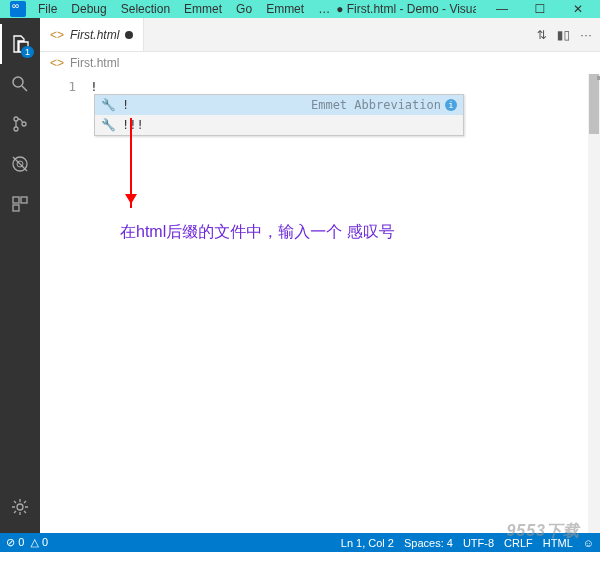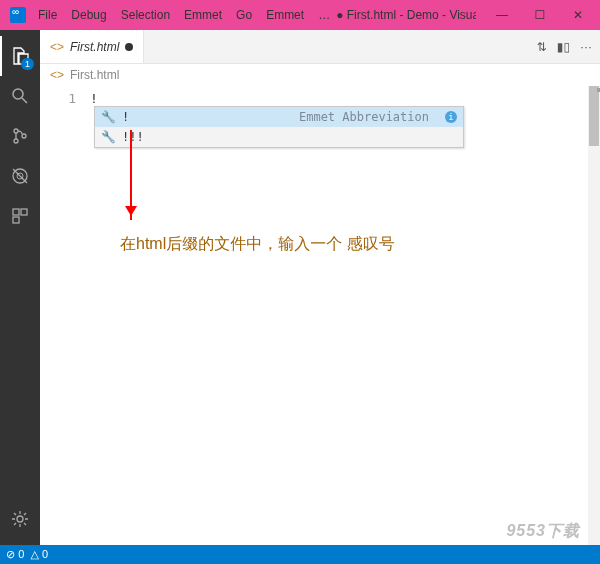--- a/index.html
+++ b/index.html
@@ -1,17 +1,17 @@
 <!DOCTYPE html>
 <html><head>
 <meta charset="utf-8">
 <style>
 * { box-sizing: border-box; margin: 0; padding: 0; }
 body { font-family: "Segoe UI", sans-serif; font-size: 12px; color: #333; background: #fff; width: 600px; height: 564px; overflow: hidden; position: relative; }
-.titlebar { height: 30px; background: #ec4899; display: flex; align-items: center; padding: 0 4px; }
+.titlebar { height: 18px; background: #5eead4; display: flex; align-items: center; padding: 0 4px; }
 .titlebar .vsicon { width: 16px; height: 16px; background: #0078d7; margin: 0 6px; border-radius: 2px; position:relative;}
 .titlebar .vsicon::before{content:"∞";color:#fff;font-size:10px;position:absolute;left:2px;top:-1px;}
 .menubar { display: flex; gap: 2px; }
 .menu-item { padding: 4px 6px; color: #333; cursor: pointer; }
 .title-text { flex: 1; text-align: center; color: #333; font-size: 12px; overflow:hidden; white-space:nowrap;}
 .winctrls { display: flex; gap: 2px; margin-left: 8px; }
 .winbtn { width: 36px; height: 24px; display: flex; align-items: center; justify-content: center; color: #333; }
 .container { display: flex; height: 515px; }
 .activitybar { width: 40px; background: #333; display: flex; flex-direction: column; align-items: center; padding-top: 6px; position: relative; }
 .activity-item { width: 40px; height: 40px; display: flex; align-items: center; justify-content: center; color: #aaa; font-size: 18px; position: relative; }
@@ -32,25 +32,25 @@
 .gutter { width: 50px; text-align: right; padding: 4px 14px 0 0; color: #999; }
 .gutter .ln { height: 18px; line-height:18px;}
 .code { flex: 1; padding-top: 4px; position: relative; }
 .code-line { height: 18px; line-height:18px;}
 .exclaim { color: #333; }
 .suggest { position: absolute; top: 20px; left: 4px; width: 370px; border: 1px solid #c8c8c8; background: #f3f3f3; box-shadow: 1px 1px 2px rgba(0,0,0,0.15);}
 .suggest-row { display: flex; align-items: center; height: 20px; padding: 0 6px; gap: 6px; font-size: 12px;}
 .suggest-row.sel { background: #cde6f7; }
 .wrench { color: #555; font-size: 12px; }
 .sugg-label { color: #333; font-family: Consolas, monospace;}
-.sugg-doc { margin-left: auto; color: #7b8a99; font-size: 12px; display:flex; align-items:center; gap:16px;}
+.sugg-doc { margin-left: auto; color: #7b8a99; font-size: 12px; display:flex; align-items:center; gap:4px;}
 .info-circle { width:12px; height:12px; border-radius:50%; background:#4aa3df; color:#fff; font-size:9px; display:flex; align-items:center; justify-content:center; }
 .arrow { position: absolute; left: 40px; top: 44px; width: 2px; height: 90px; background: #f00; }
 .arrow::after { content:""; position:absolute; bottom:-2px; left:-5px; border:6px solid transparent; border-top:10px solid #f00;}
-.annotation { position: absolute; left: 30px; top: 148px; color: #a16207; font-size: 16px; font-family: "Microsoft YaHei", sans-serif;}
+.annotation { position: absolute; left: 30px; top: 148px; color: #6d28d9; font-size: 16px; font-family: "Microsoft YaHei", sans-serif;}
 .scrollbar { position:absolute; right:0; top:0; width:12px; height:100%; background:#f3f3f3;}
 .scroll-thumb { position:absolute; top:0; left:1px; width:10px; height:60px; background:#c0c0c0;}
 .minimap-mark { position:absolute; right:0; top:2px; width:3px; height:4px; background:#a0a0a0;}
 .statusbar { height: 19px; background: #007acc; color: #fff; display: flex; align-items: center; font-size: 11px; padding: 0 6px; gap: 10px; }
 .status-left { display: flex; align-items: center; gap: 6px; }
 .status-right { margin-left: auto; display: flex; align-items: center; gap: 10px; }
 .watermark { position:absolute; right:20px; bottom:22px; font-size:16px; font-weight:bold; font-style:italic; color:rgba(150,150,150,0.6); letter-spacing:1px; pointer-events:none;}
 svg { display:block; }
 </style>
 </head>
@@ -169,15 +169,23 @@
       </div>
     </div>
   </div>
 </div>
 
 <div class="statusbar">
   <div class="status-left">
     <span>⊘ 0</span>
     <span>△ 0</span>
   </div>
+  <div class="status-right">
+    <span>Ln 1, Col 2</span>
+    <span>Spaces: 4</span>
+    <span>UTF-8</span>
+    <span>CRLF</span>
+    <span>HTML</span>
+    <span>☺</span>
+  </div>
 </div>
 
 <div class="watermark">9553下载</div>
 
 </body></html>

